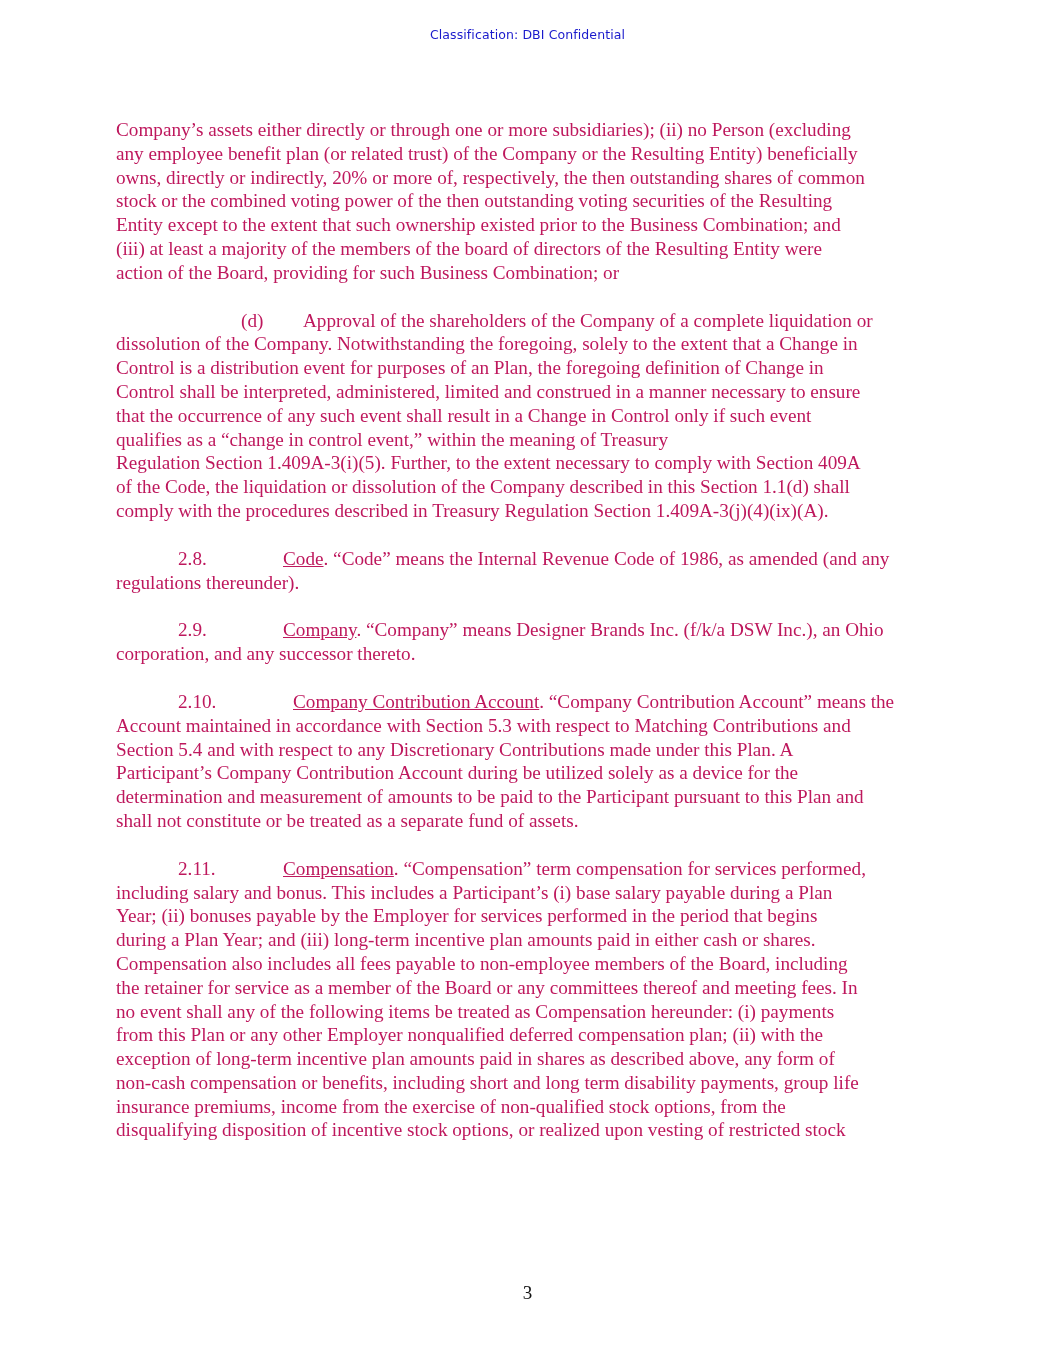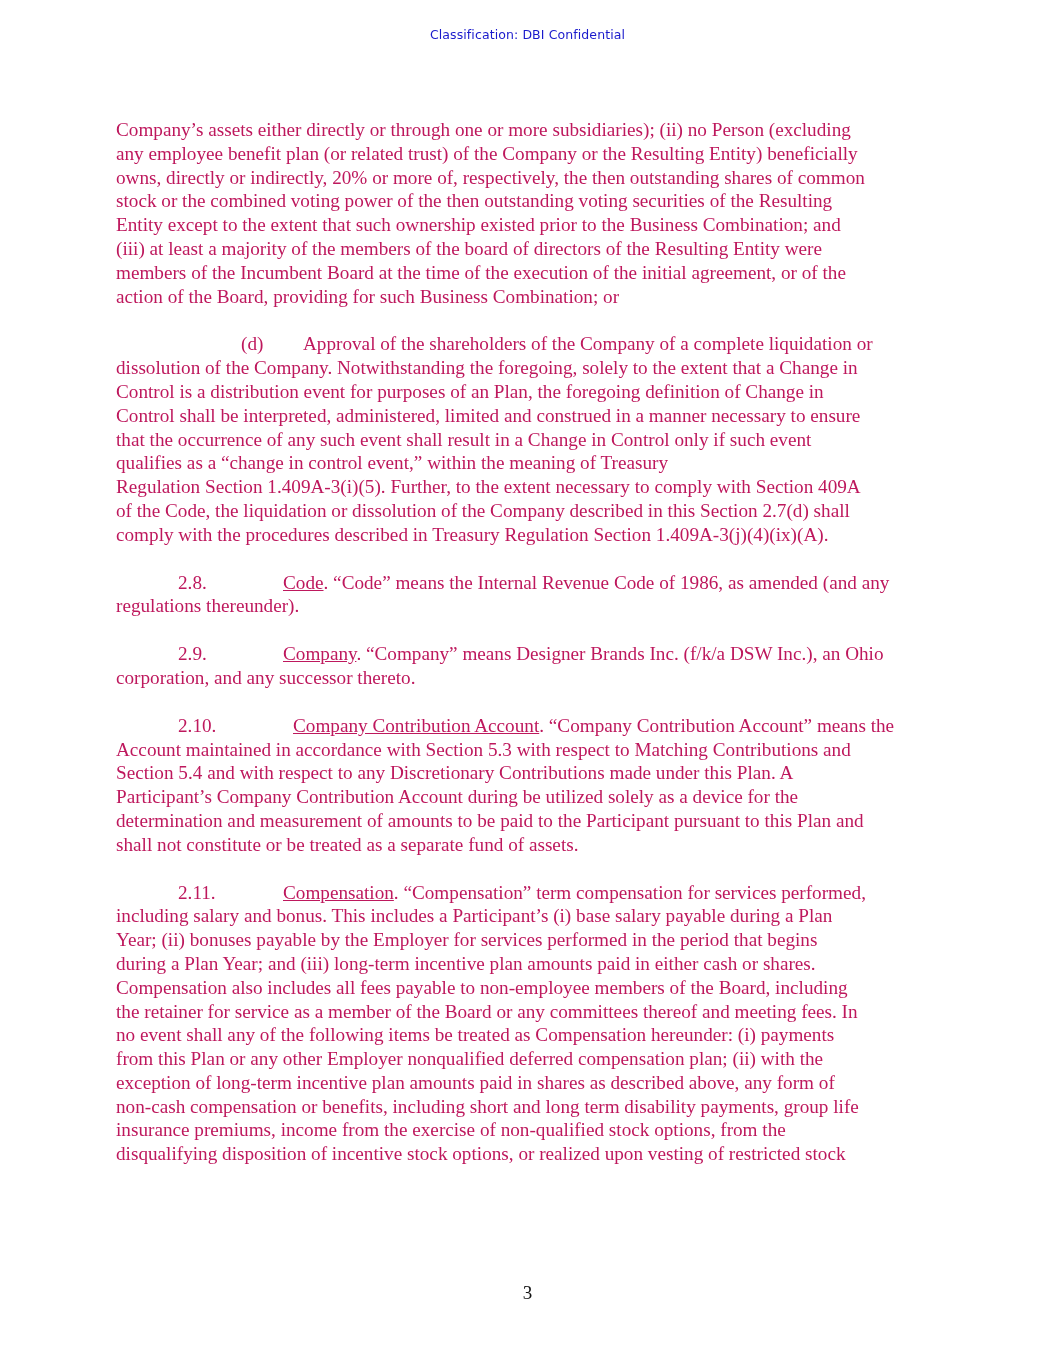--- a/index.html
+++ b/index.html
@@ -36,33 +36,32 @@
 
   <div class="body-text">
 
     <div class="para">
       <span class="line">Company’s assets either directly or through one or more subsidiaries); (ii) no Person (excluding</span>
       <span class="line">any employee benefit plan (or related trust) of the Company or the Resulting Entity) beneficially</span>
       <span class="line">owns, directly or indirectly, 20% or more of, respectively, the then outstanding shares of common</span>
       <span class="line">stock or the combined voting power of the then outstanding voting securities of the Resulting</span>
       <span class="line">Entity except to the extent that such ownership existed prior to the Business Combination; and</span>
       <span class="line">(iii) at least a majority of the members of the board of directors of the Resulting Entity were</span>
-      <span class="line">members of the Incumbent Board at the time of the execution of the initial agreement, or of the</span>
       <span class="line">action of the Board, providing for such Business Combination; or</span>
     </div>
 
     <div class="para">
       <span class="line"><span class="indent-sub"></span><span class="sub-label">(d)</span><span>Approval of the shareholders of the Company of a complete liquidation or</span></span>
       <span class="line">dissolution of the Company. Notwithstanding the foregoing, solely to the extent that a Change in</span>
       <span class="line">Control is a distribution event for purposes of an Plan, the foregoing definition of Change in</span>
       <span class="line">Control shall be interpreted, administered, limited and construed in a manner necessary to ensure</span>
       <span class="line">that the occurrence of any such event shall result in a Change in Control only if such event</span>
       <span class="line">qualifies as a “change in control event,” within the meaning of Treasury</span>
       <span class="line">Regulation Section 1.409A-3(i)(5). Further, to the extent necessary to comply with Section 409A</span>
-      <span class="line">of the Code, the liquidation or dissolution of the Company described in this Section 2.7(d) shall</span>
+      <span class="line">of the Code, the liquidation or dissolution of the Company described in this Section 1.1(d) shall</span>
       <span class="line">comply with the procedures described in Treasury Regulation Section 1.409A-3(j)(4)(ix)(A).</span>
     </div>
 
     <div class="para">
       <span class="line"><span class="indent-sec"></span><span class="sec-num">2.8.</span><span class="u">Code</span><span>.  “Code” means the Internal Revenue Code of 1986, as amended (and any</span></span>
       <span class="line">regulations thereunder).</span>
     </div>
 
     <div class="para">
       <span class="line"><span class="indent-sec"></span><span class="sec-num">2.9.</span><span class="u">Company</span><span>.  “Company” means Designer Brands Inc. (f/k/a DSW Inc.), an Ohio</span></span>

